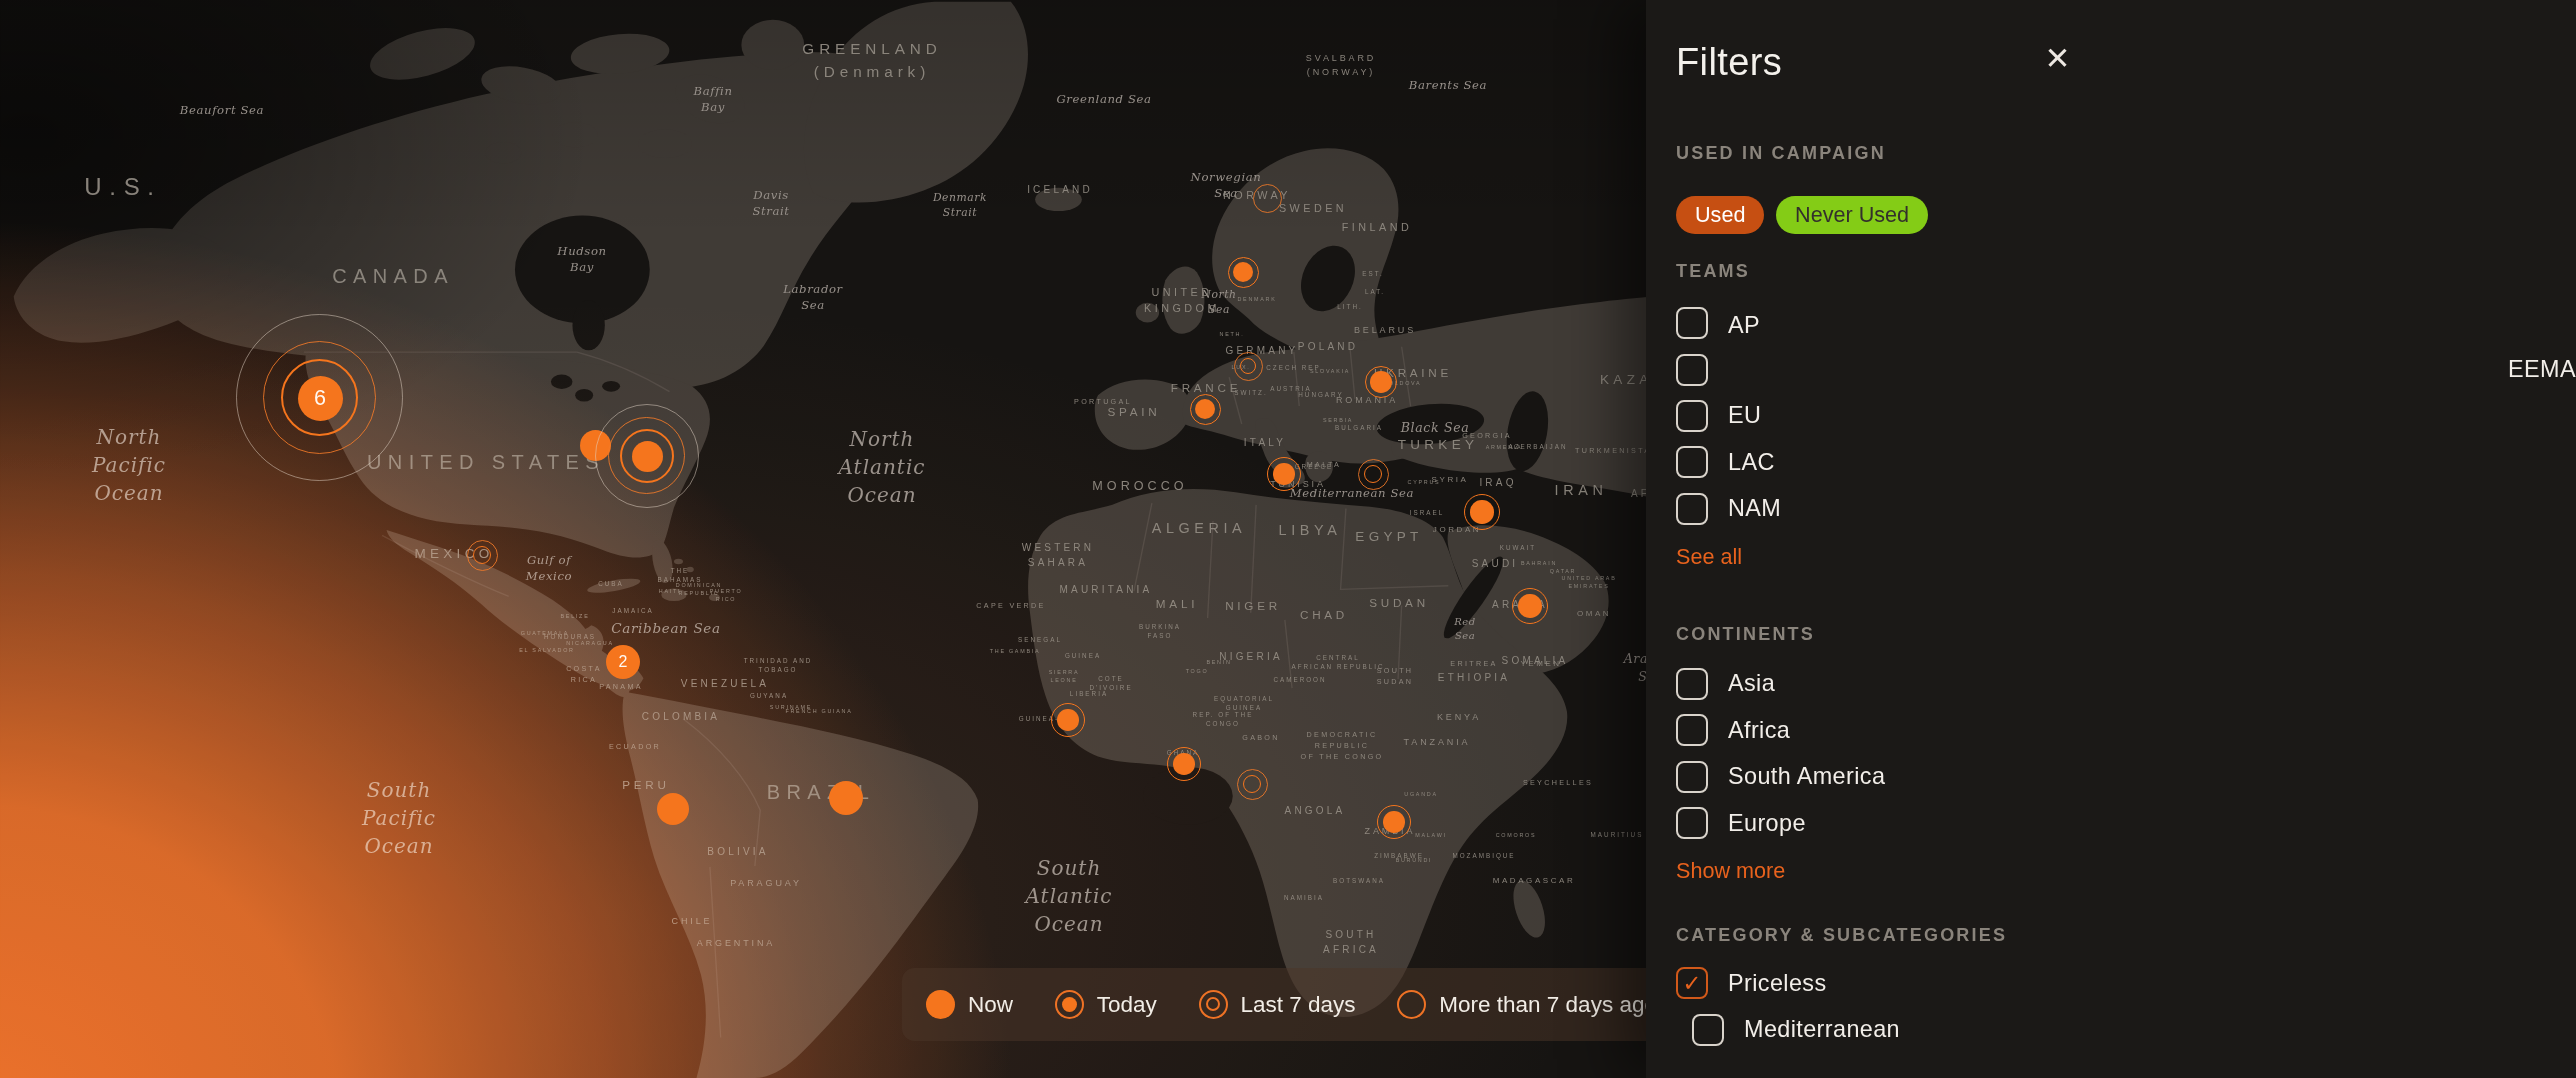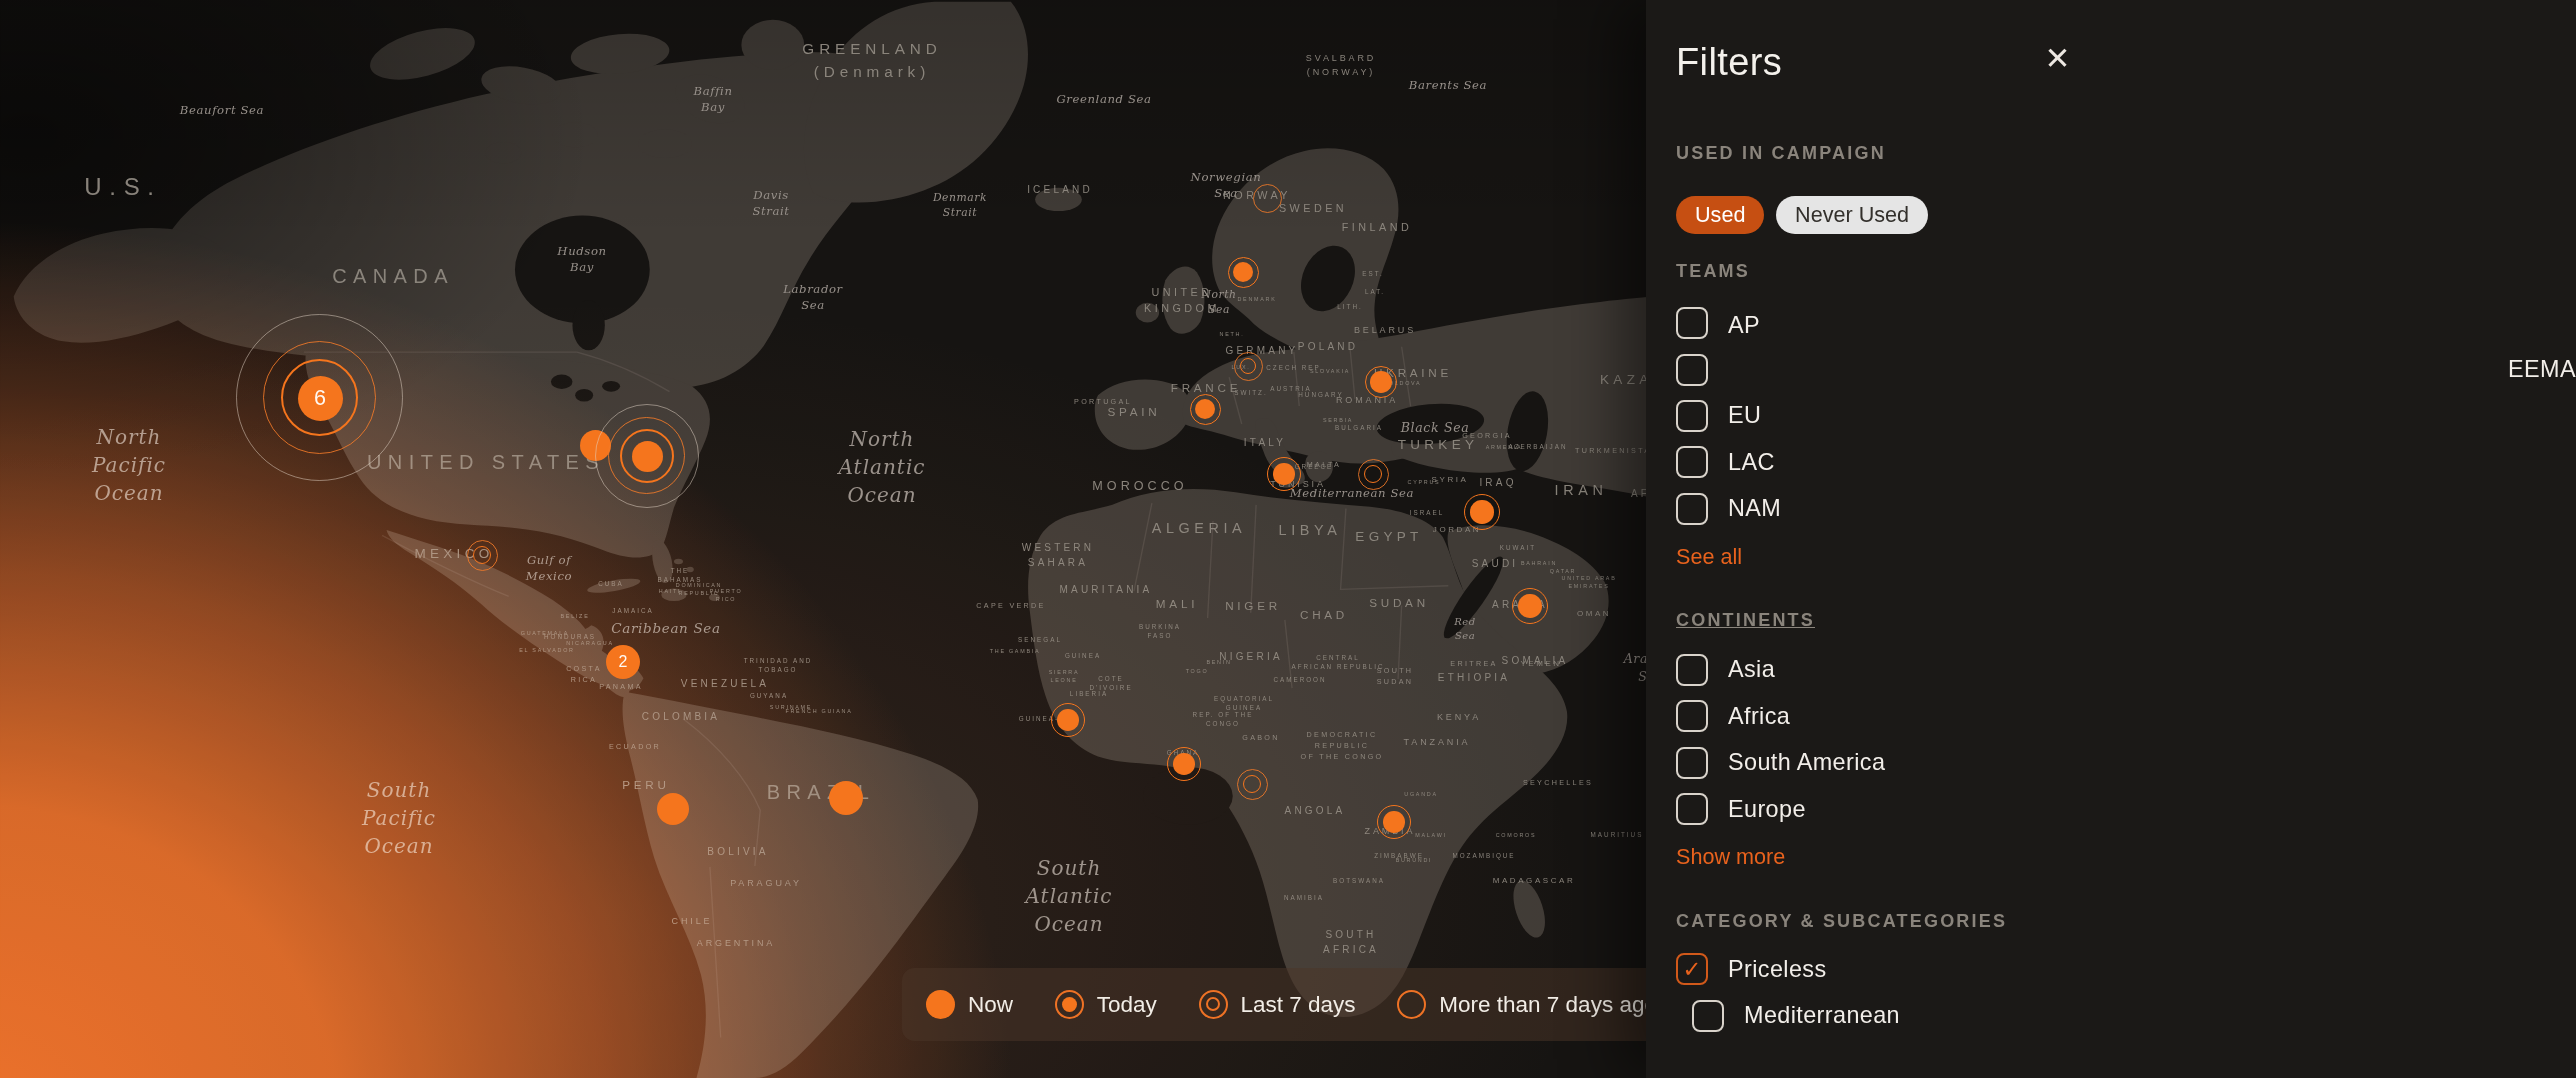--- a/index.html
+++ b/index.html
@@ -43,26 +43,26 @@
   .lr16{width:14.4px;height:14.4px;left:8px;top:8px;}
 
   
   #panel{position:absolute;left:1646px;top:0;width:930px;height:1078px;z-index:10;
       background:#1B1917;box-sizing:border-box;padding:40px 0 0 30px;
       box-shadow:-27px 0 54px rgba(0,0,0,.45);}
   .panel-title{font-size:38px;font-weight:300;color:#F4F1EC;letter-spacing:0.4px;line-height:45px;}
   #close-btn{position:absolute;left:395px;top:36px;background:none;border:none;cursor:pointer;
       font-size:31px;font-weight:200;color:#EDE8E2;font-family:"Liberation Sans",sans-serif;padding:3.6px;}
   .sechead{font-size:18px;font-weight:bold;letter-spacing:2.2px;color:#8A847C;line-height:21.6px;}
-  .m-used{margin-top:58px;} .m-teams{margin-top:27px;} .m-cont{margin-top:40px;text-decoration:underline;} .m-cat{margin-top:41px;}
+  .m-used{margin-top:58px;} .m-teams{margin-top:27px;} .m-cont{margin-top:54px;} .m-cat{margin-top:41px;}
   .pillrow{margin-top:31px;display:flex;gap:11.7px;}
   .pill{display:inline-flex;align-items:center;height:38px;padding:0 19px;border:none;border-radius:19px;
       font-size:21.6px;font-family:"Liberation Sans",sans-serif;cursor:pointer;}
   .pill.active{background:#C64F12;color:#FFFFFF;}
-  .pill.inactive{background:#e5e5e5;color:#33302C;}
+  .pill.inactive{background:#84cc16;color:#33302C;}
   .cbgroup{margin-top:25px;}
   .cbgroup.tight{margin-top:22.5px;}
   .cbgroup.cat{margin-top:20.7px;}
   .cbrow{display:flex;align-items:center;gap:20px;height:32px;margin-bottom:14.4px;cursor:pointer;}
   .cb{width:32px;height:32px;box-sizing:border-box;border:2.2px solid #D9D3CB;border-radius:8px;
       background:transparent;display:flex;align-items:center;justify-content:center;flex:0 0 32px;
       font-size:22.5px;color:#E8621D;}
   .cb.checked{border-color:#D2591A;}
   .cblabel{font-size:23.4px;color:#F2EEE9;letter-spacing:0.4px;}
   .plink{margin-top:3.6px;font-size:21.6px;color:#E8621D;line-height:27px;cursor:pointer;display:inline-block;}

